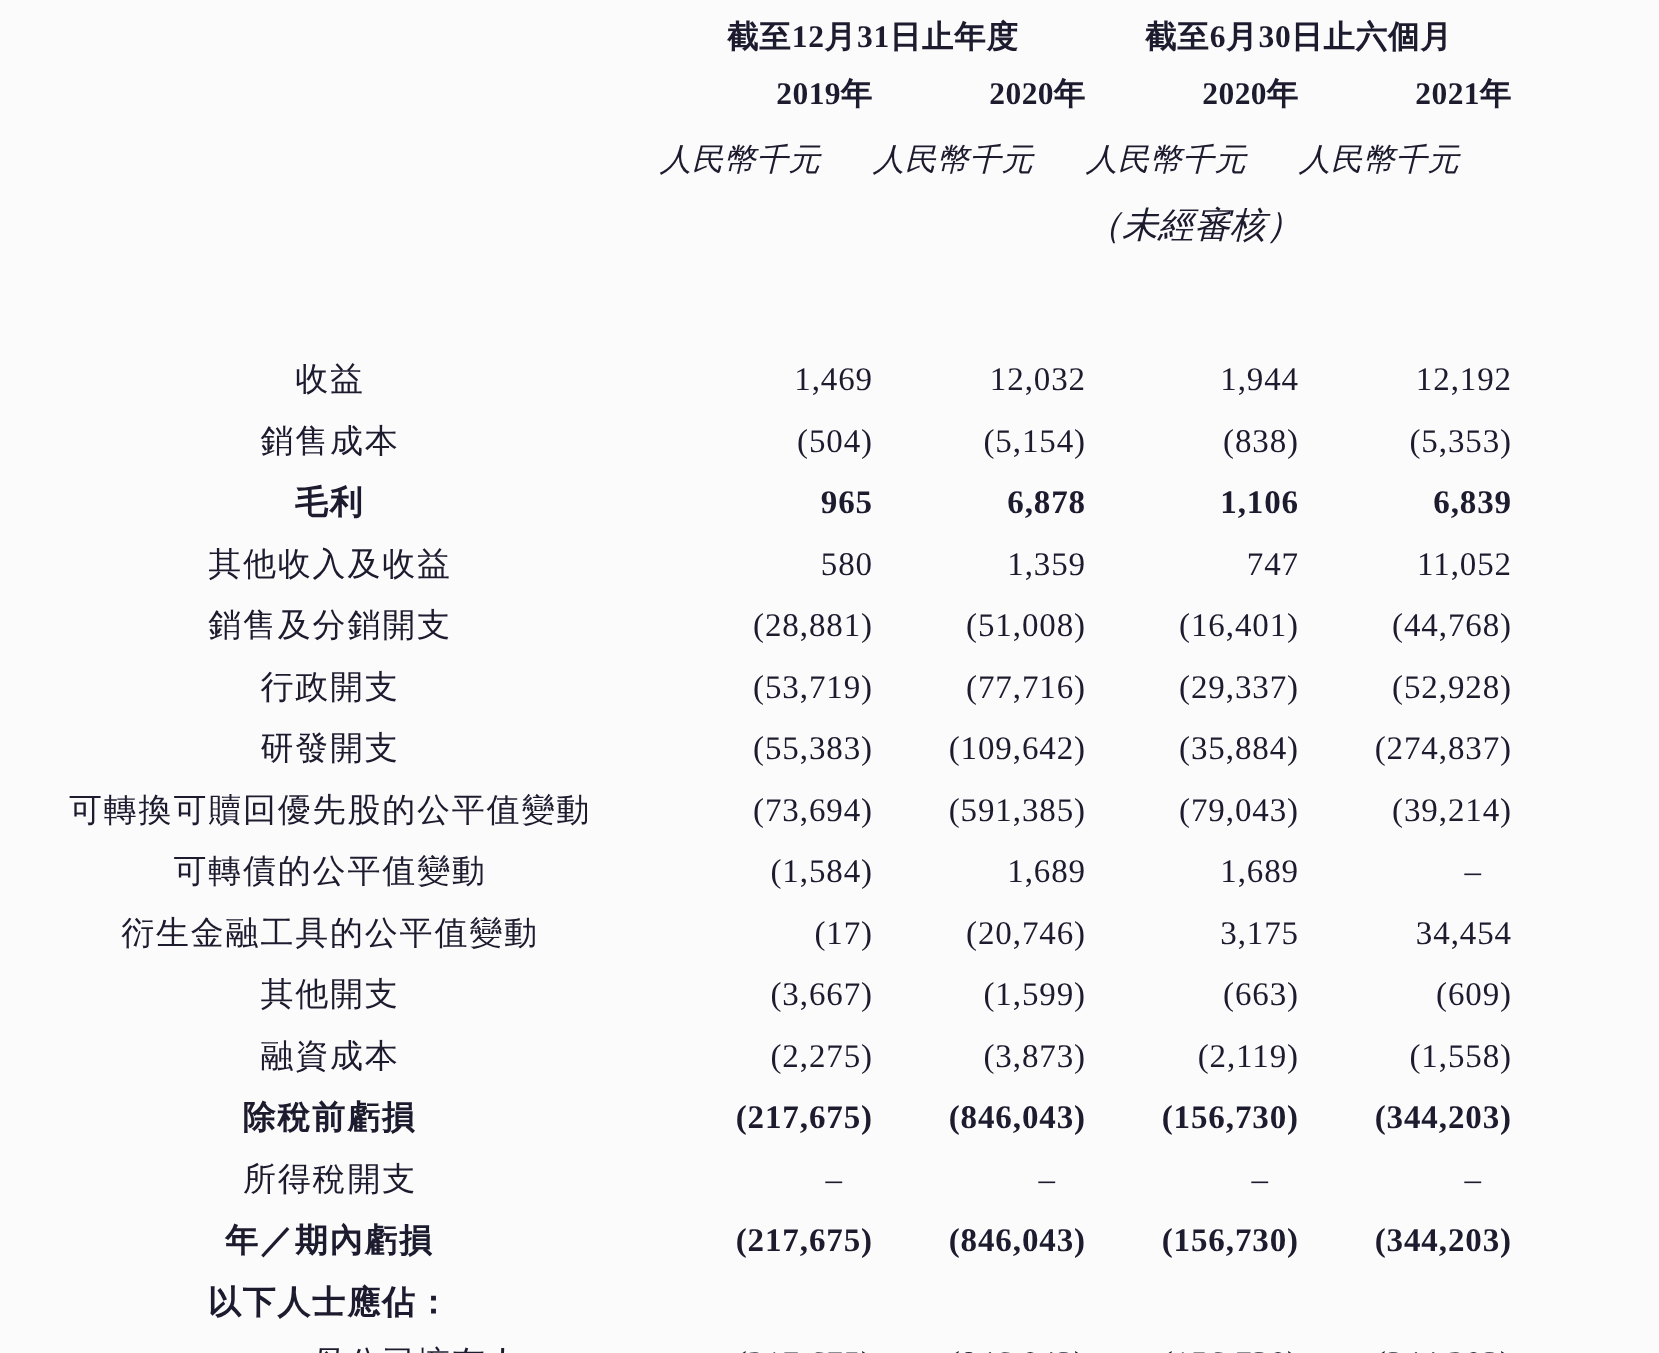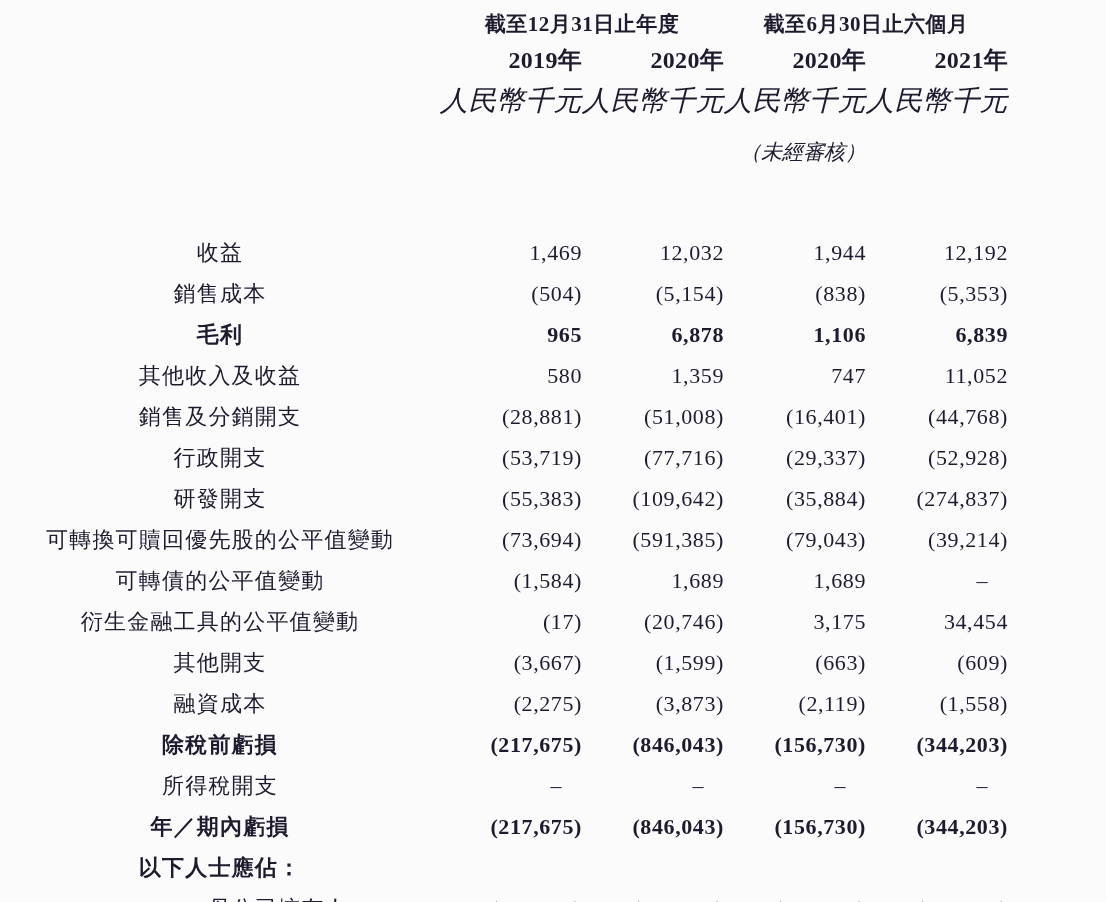--- a/index.html
+++ b/index.html
@@ -51,49 +51,49 @@
     line-height: 1.1;
     white-space: nowrap;
   }
 
   .hdr-year-row td {
     height: 40px;
     vertical-align: bottom;
     padding: 0 0 2px 0;
   }
   .hdr-year {
-    font-size: 24px;
+    font-size: 21px;
     font-weight: bold;
     text-align: right;
     padding-right: 14px;
     letter-spacing: 0.3px;
     white-space: nowrap;
   }
 
   .hdr-unit-row td {
     height: 42px;
     vertical-align: bottom;
     padding: 0 0 2px 0;
   }
   .hdr-unit {
-    font-size: 28px;
+    font-size: 21px;
     font-style: italic;
-    text-align: center;
+    text-align: left;
     padding-right: 8px;
     letter-spacing: 0.4px;
     white-space: nowrap;
   }
 
   .hdr-aud-row td {
     height: 44px;
     vertical-align: bottom;
     padding: 0 0 4px 0;
   }
   .hdr-aud {
-    font-size: 21px;
+    font-size: 24px;
     font-style: italic;
     text-align: right;
     padding-right: 8px;
     white-space: nowrap;
   }
 
   .spacer-row td { height: 62px; padding: 0; }
 
   
   .data-row td {

